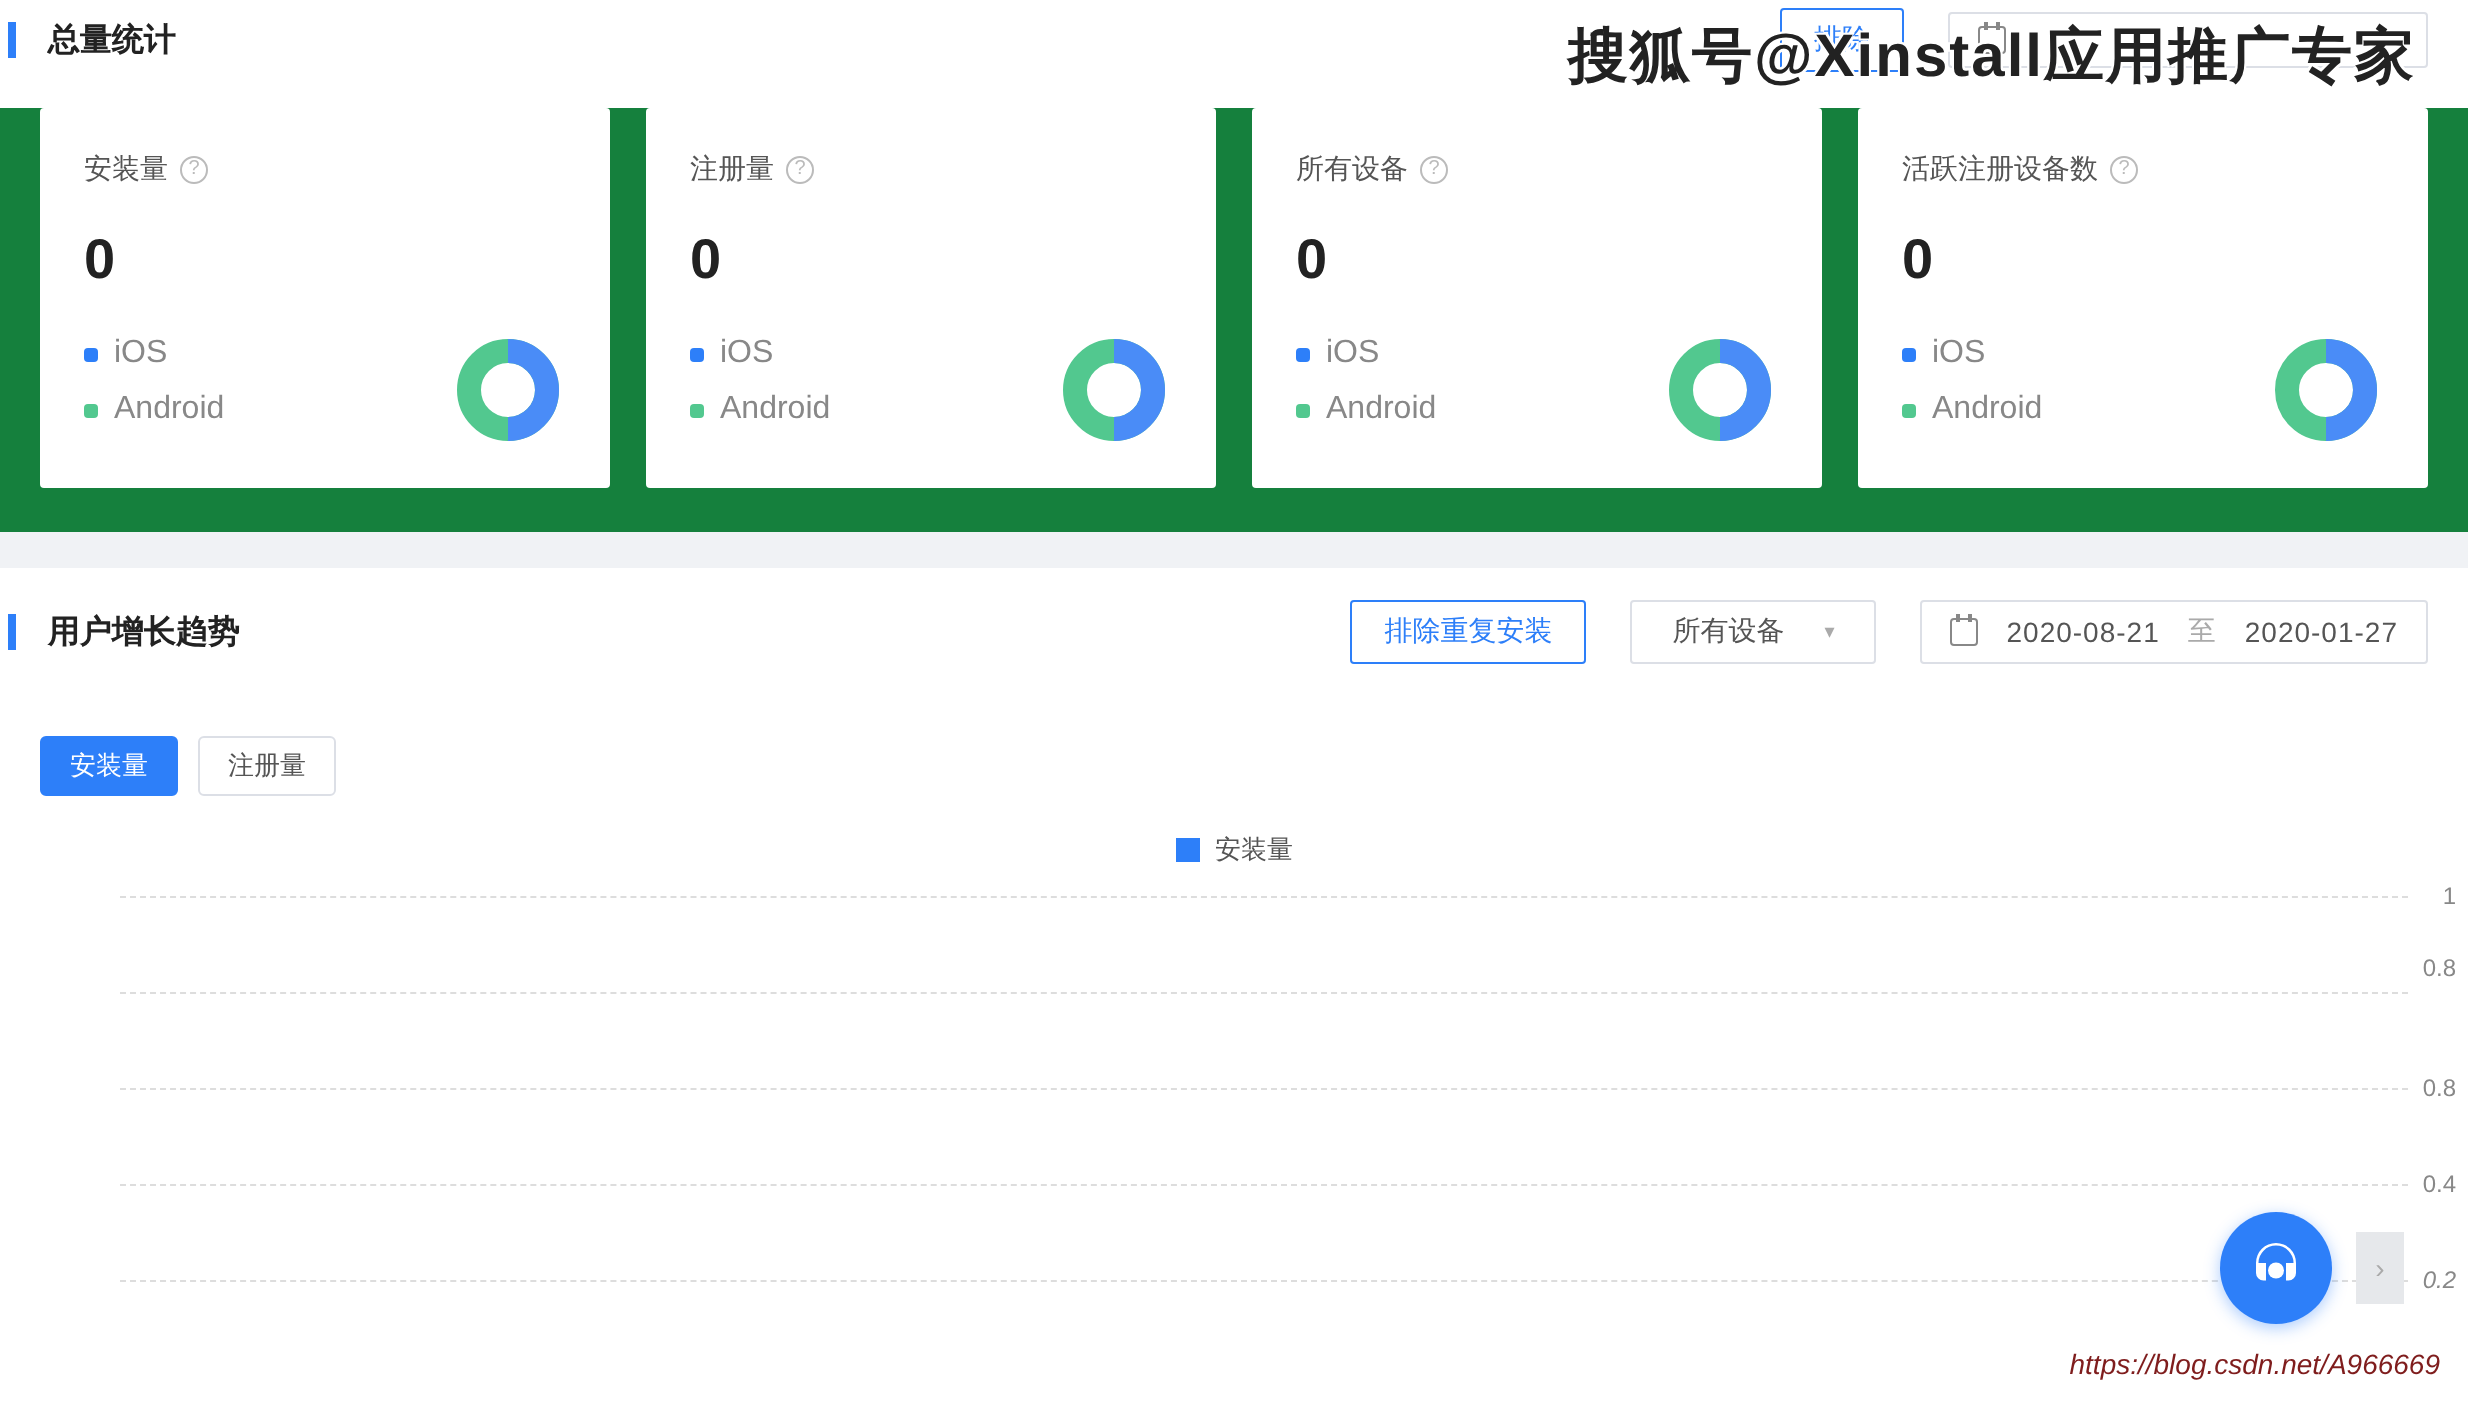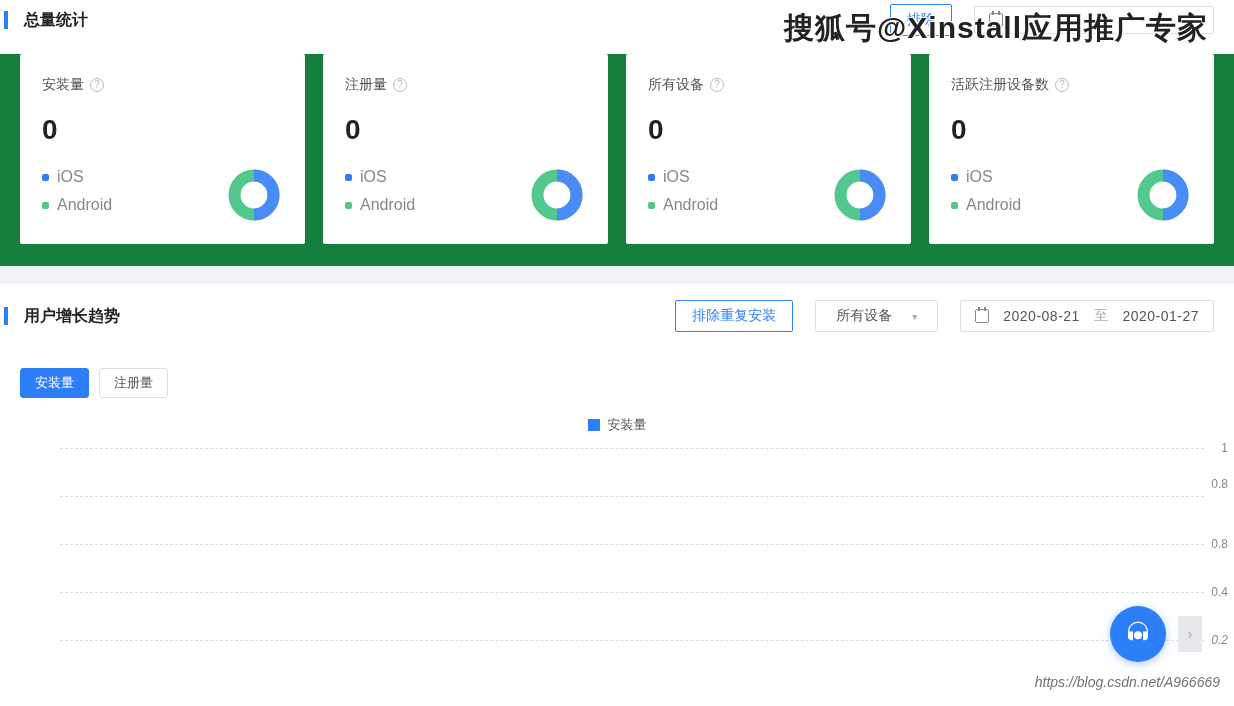--- a/index.html
+++ b/index.html
@@ -39,21 +39,21 @@
   .tab-btn.active { background: #2d7ff9; border-color:#2d7ff9; color:#fff; }
 
   .chart-legend-center { text-align:center; padding: 8px 0 4px 0; font-size: 13px; color:#555; display:flex; justify-content:center; align-items:center; gap:8px;}
   .chart-legend-sq { width:12px; height:12px; background:#2d7ff9; display:inline-block;}
 
   .chart-area { position: relative; padding: 20px 30px 0 30px; height: 260px; }
   .y-tick { position:absolute; right:6px; font-size:12px; color:#888; transform:translateY(-50%);}
   .grid-line { position:absolute; left:60px; right:30px; border-top:1px dashed #ddd; }
 
   .watermark1 { position:absolute; top:8px; right:26px; font-size:30px; font-weight:700; color:#222; text-shadow: -1px -1px 0 #fff,1px -1px 0 #fff,-1px 1px 0 #fff,1px 1px 0 #fff; letter-spacing:1px; pointer-events:none; z-index:50;}
-  .watermark2 { position:absolute; bottom:8px; right:14px; font-size:14px; color:#737373; font-style:italic; pointer-events:none;}
+  .watermark2 { position:absolute; bottom:8px; right:14px; font-size:14px; color:#7f1d1d; font-style:italic; pointer-events:none;}
 
   .support-badge { position:absolute; right:68px; bottom:36px; width:56px; height:56px; border-radius:50%; background:#2d7ff9; display:flex; align-items:center; justify-content:center; box-shadow:0 2px 8px rgba(45,127,249,0.4);}
   .support-badge svg { width:30px; height:30px; }
   .side-arrow { position:absolute; right:32px; bottom:46px; width:24px; height:36px; background:#e6e8eb; display:flex; align-items:center; justify-content:center; color:#aaa; font-size:14px;}
 
   .page-root { position:relative; width:1234px; }
   .top-stats-bg { background:#15803d; padding-top:0;}
   .cards-outer { padding: 0 20px 22px 20px; display:flex; gap:18px;}
 </style>
 </head>

